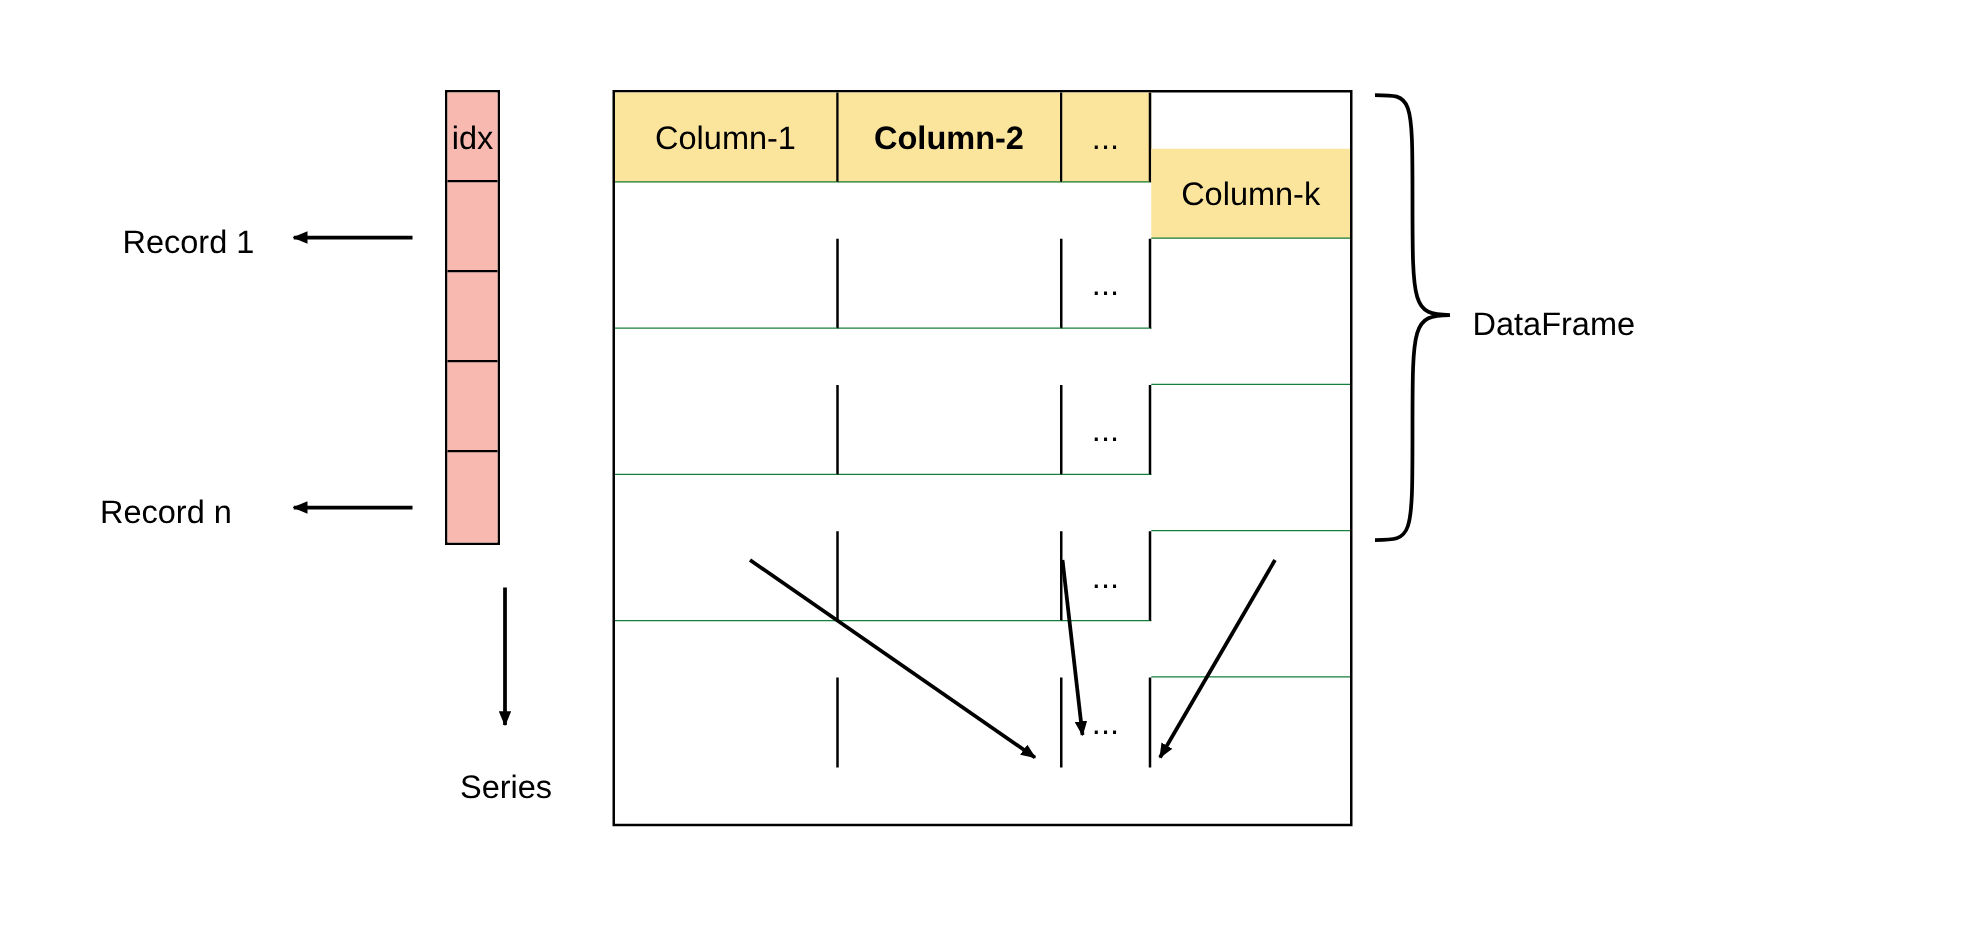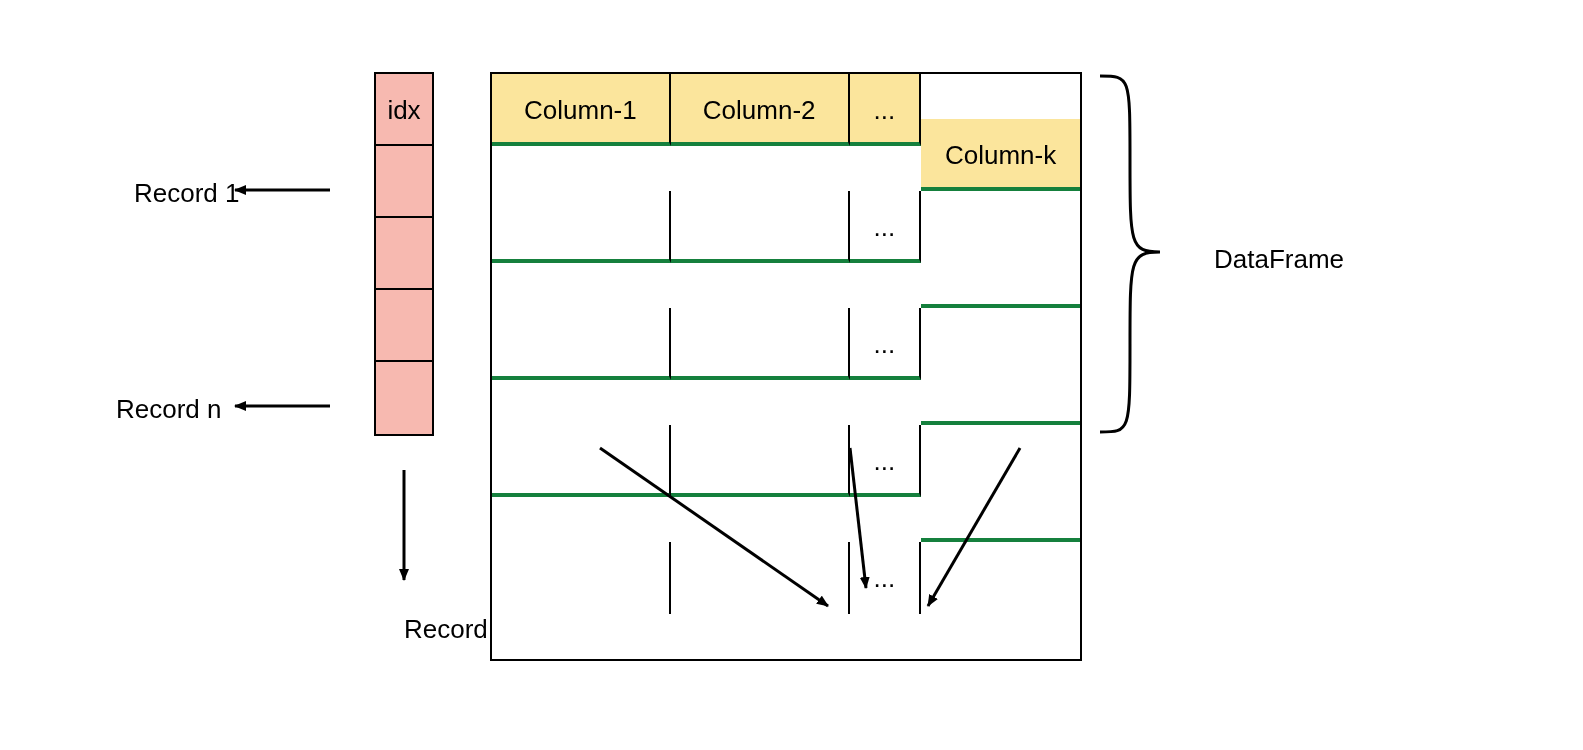--- a/index.html
+++ b/index.html
@@ -13,28 +13,27 @@
     .diagram {
       position: absolute;
       left: 0; top: 0;
       width: 1583px;
       height: 750px;
     }
     .label {
       position: absolute;
       font-size: 26px;
       color: #000;
-      margin-left: 36px;
     }
     
     .idx-col {
       position: absolute;
-      left: 374px;
+      left: 356px;
       top: 72px;
-      width: 60px;
+      width: 44px;
       border: 2px solid #000;
     }
     .idx-cell {
       height: 72px;
       border-bottom: 2px solid #000;
       text-align: center;
       line-height: 72px;
       font-size: 26px;
     }
     .idx-cell:last-child { border-bottom: none; }
@@ -45,30 +44,30 @@
       position: absolute;
       left: 490px;
       top: 72px;
       width: 592px;
       border: 2px solid #000;
     }
     .df-row { display: flex; }
     .df-cell {
       height: 72px;
       border-right: 2px solid #000;
-      border-bottom: 4px solid #15803d;
+      border-bottom: 1px solid #15803d;
       text-align: center;
       line-height: 72px;
       font-size: 26px;
     }
     .df-row .df-cell:last-child { border-right: none; }
     .df-row:last-child .df-cell { border-bottom: none; }
     .df-header .df-cell { background: #fbe59c; }
     .col-a { width: 180px; }
-    .col-b { width: 180px; }
+    .col-b { width: 180px; font-weight: bold; }
     .col-c { width: 72px; }
     .col-d { width: 160px; margin-top: 45px; }
     
     .series-box {
       position: absolute;
       left: 826px;
       top: 593px;
       width: 100px;
       height: 50px;
       border: 2px solid #000;
@@ -77,21 +76,21 @@
       font-size: 26px;
     }
   </style>
 </head>
 <body>
 
 <div class="diagram">
 
   <div class="label" style="left:98px; top:178px;">Record 1</div>
   <div class="label" style="left:80px; top:394px;">Record n</div>
-  <div class="label" style="left:368px; top:614px;">Record</div>
+  <div class="label" style="left:368px; top:614px;">Series</div>
   <div class="label" style="left:1178px; top:244px;text-align:center;">DataFrame</div>
 
   <div class="idx-col">
     <div class="idx-cell idx-header">idx</div>
     <div class="idx-cell idx-body"></div>
     <div class="idx-cell idx-body"></div>
     <div class="idx-cell idx-body"></div>
     <div class="idx-cell idx-body"></div>
   </div>
 

